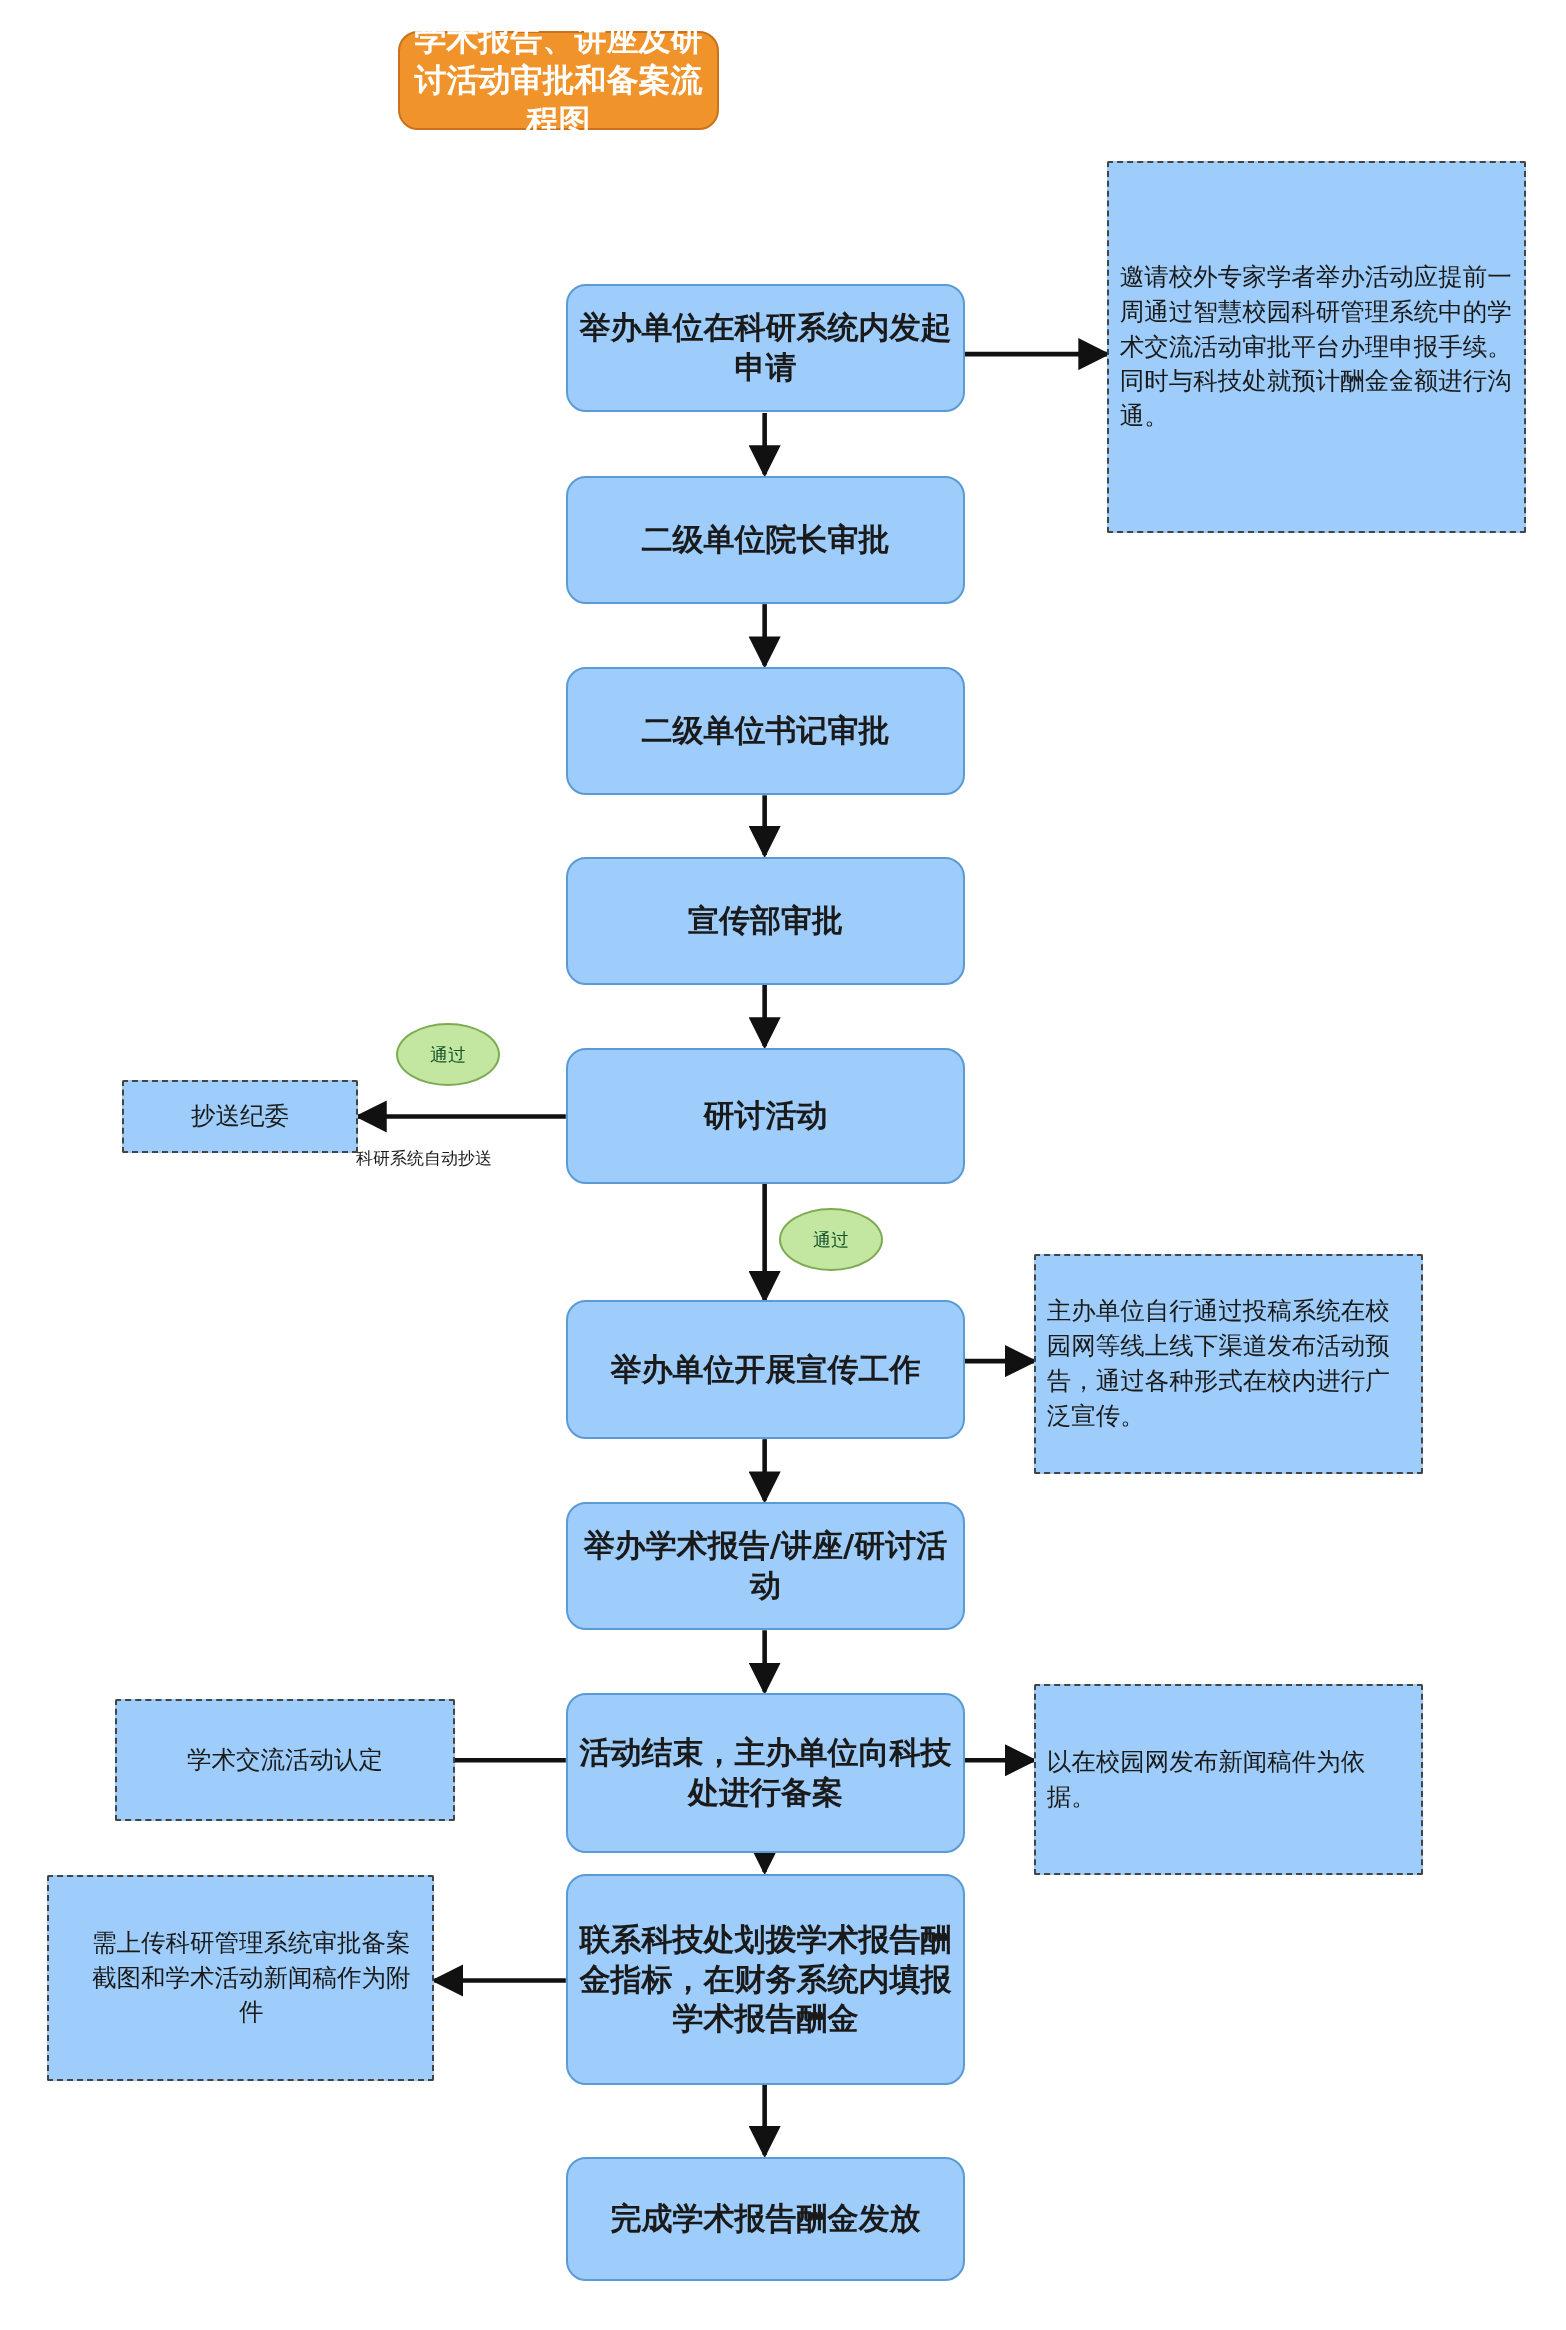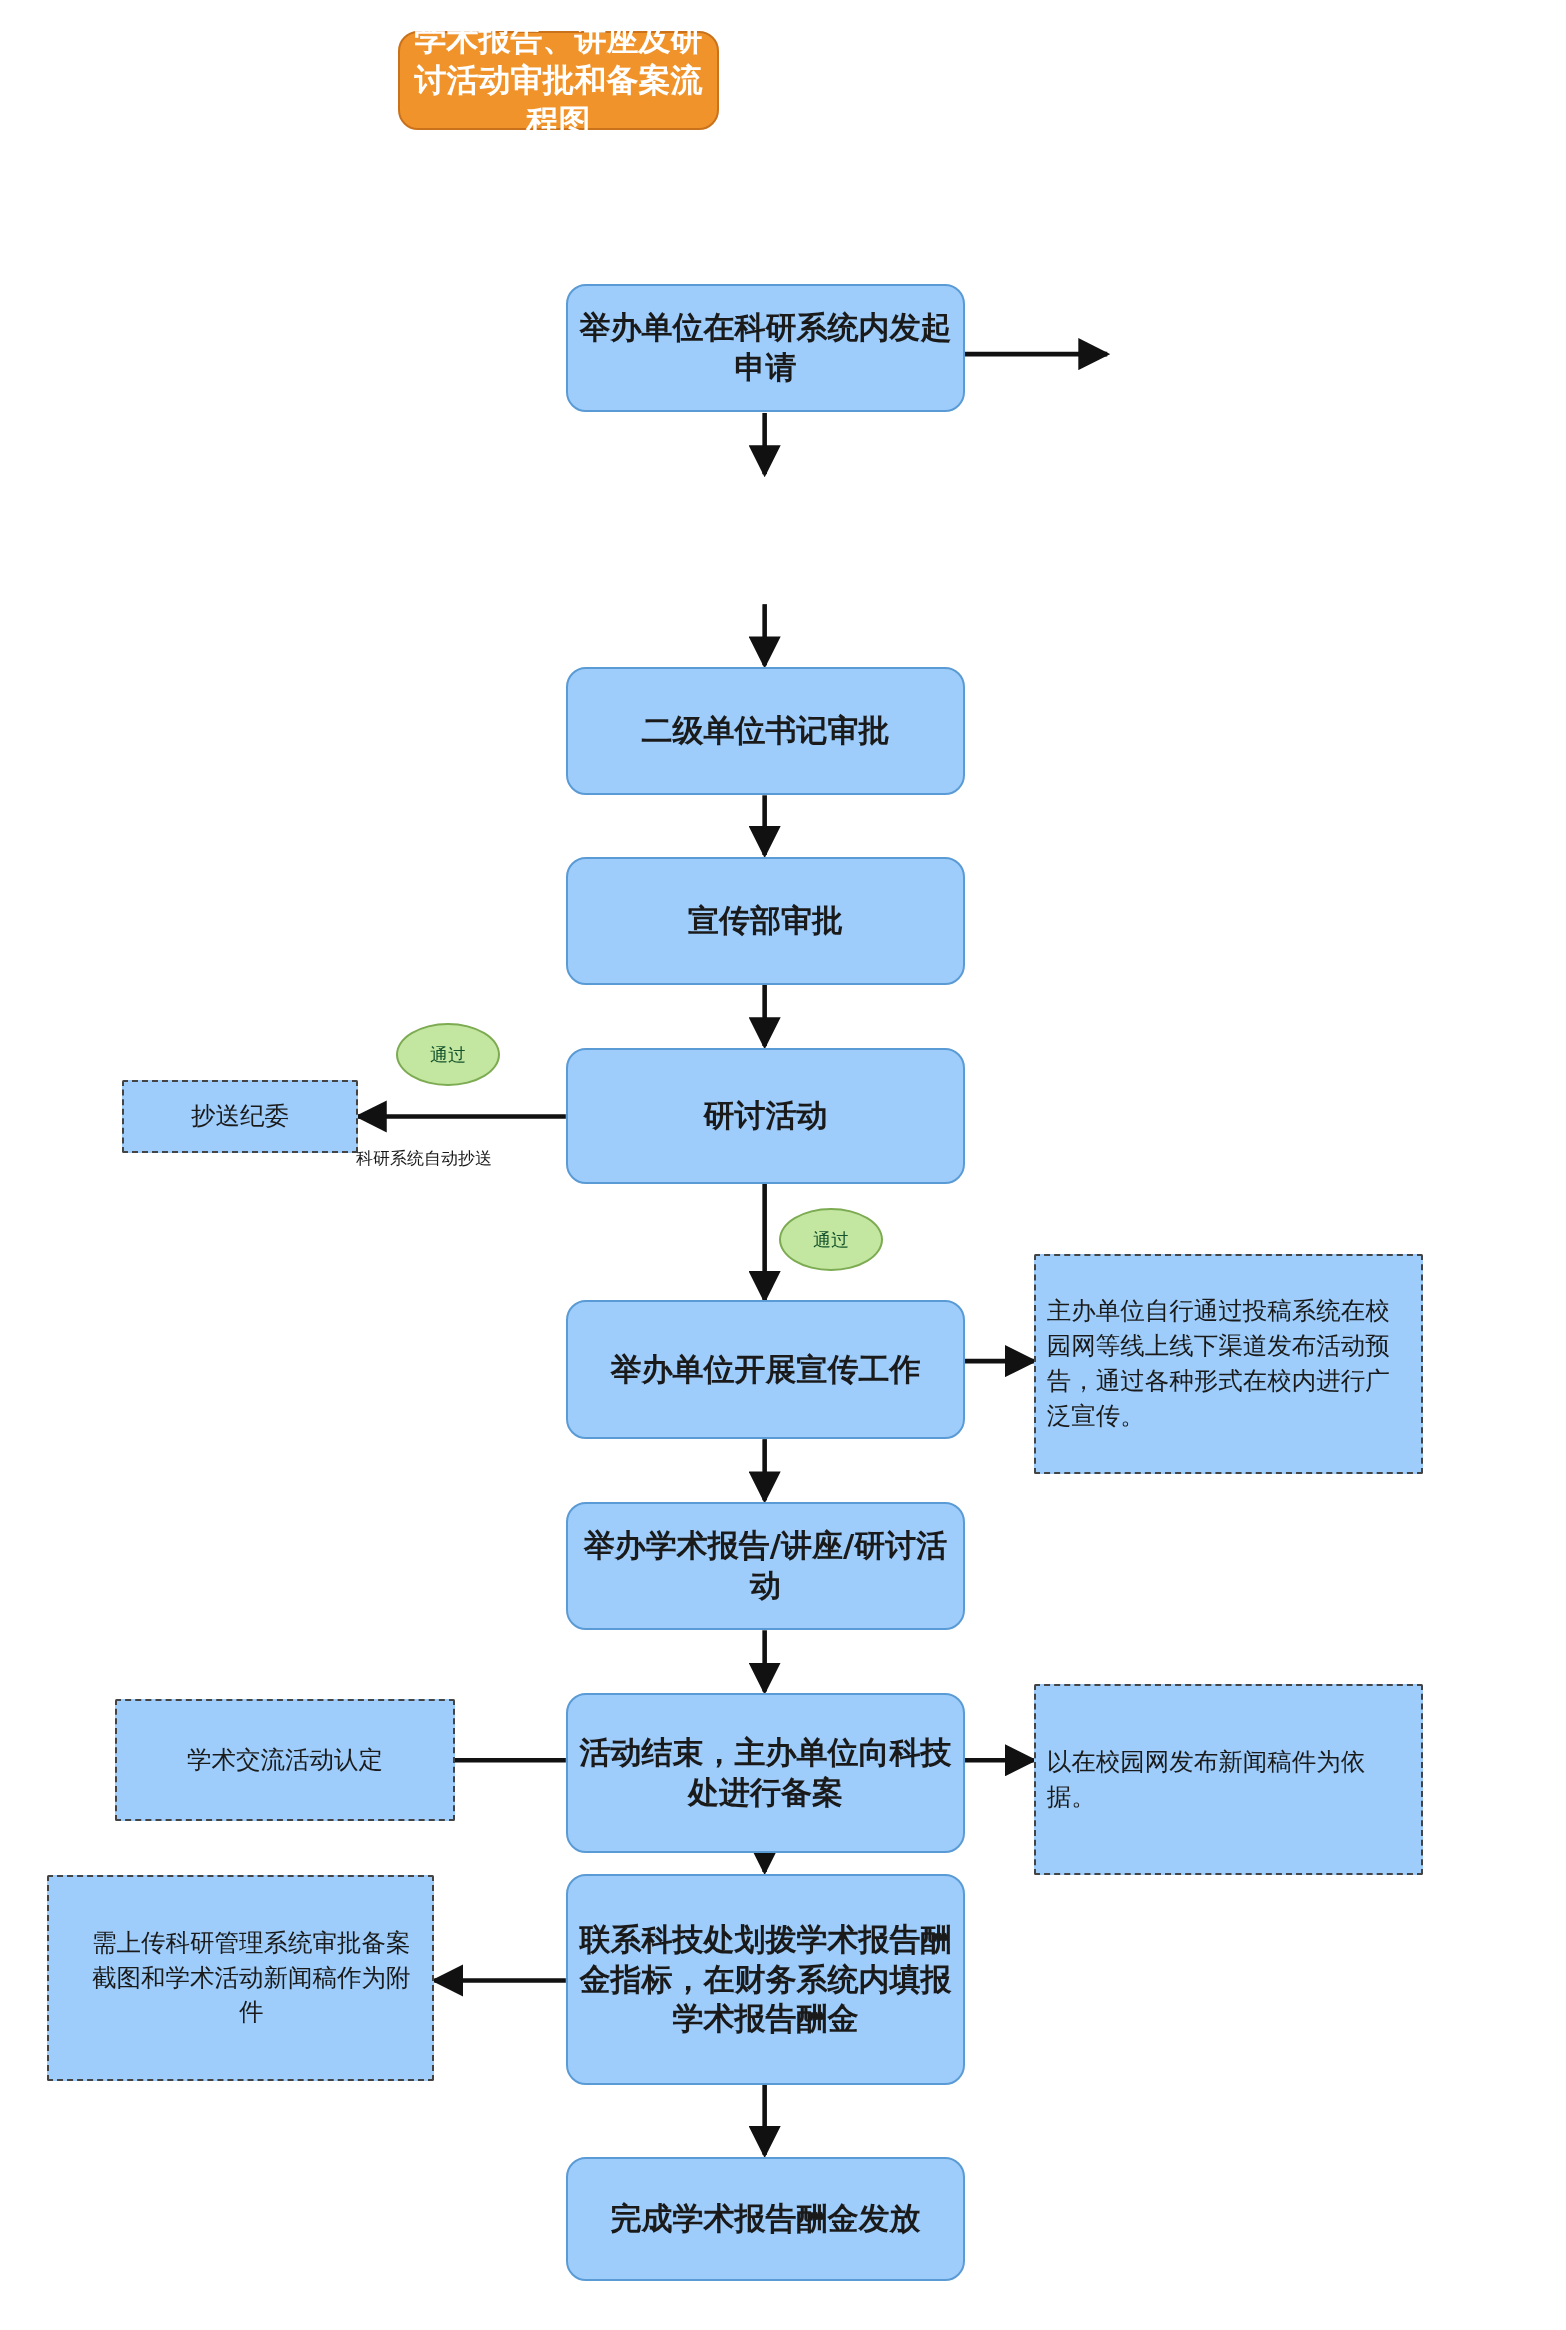--- a/index.html
+++ b/index.html
@@ -129,23 +129,26 @@
       <line x1="1000" y1="2392" x2="1000" y2="2448"></line>
 
       <line x1="740" y1="2590" x2="568" y2="2590"></line>
 
       <line x1="1000" y1="2726" x2="1000" y2="2818"></line>
     </g>
   </svg>
 
   <div class="node title-box" style="left:398px; top:31px; width:321px; height:99px;">学术报告、讲座及研讨活动审批和备案流程图</div>
 
+  <div class="node note" style="left:1107px; top:161px; width:419px; height:372px;">邀请校外专家学者举办活动应提前一周通过智慧校园科研管理系统中的学术交流活动审批平台办理申报手续。
+同时与科技处就预计酬金金额进行沟通。</div>
 
   <div class="node proc" style="left:566px; top:284px; width:399px; height:128px;">举办单位在科研系统内发起申请</div>
 
+  <div class="node proc" style="left:566px; top:476px; width:399px; height:128px;">二级单位院长审批</div>
 
   <div class="node proc" style="left:566px; top:667px; width:399px; height:128px;">二级单位书记审批</div>
 
   <div class="node proc" style="left:566px; top:857px; width:399px; height:128px;">宣传部审批</div>
 
   <div class="node pass" style="left:396px; top:1023px; width:104px; height:63px;">通过</div>
 
   <div class="node note center" style="left:122px; top:1080px; width:236px; height:73px;">抄送纪委</div>
 
   <div class="caption" style="left:356px; top:1147px;">科研系统自动抄送</div>

